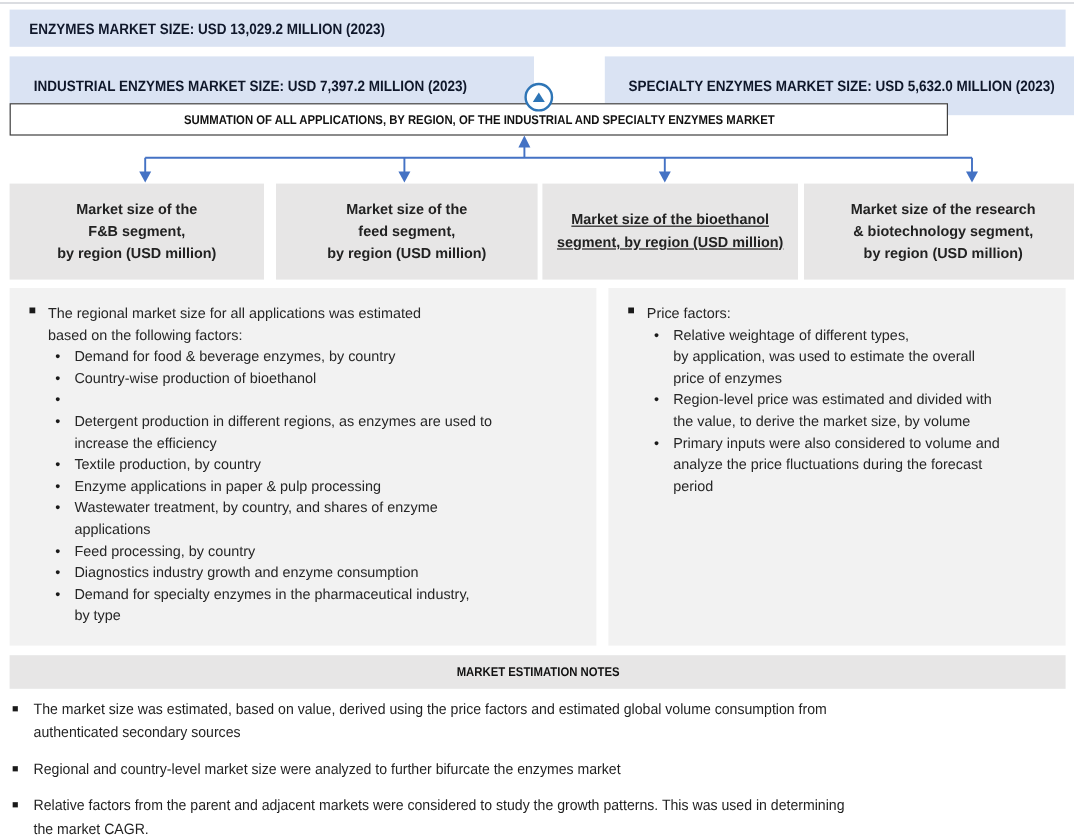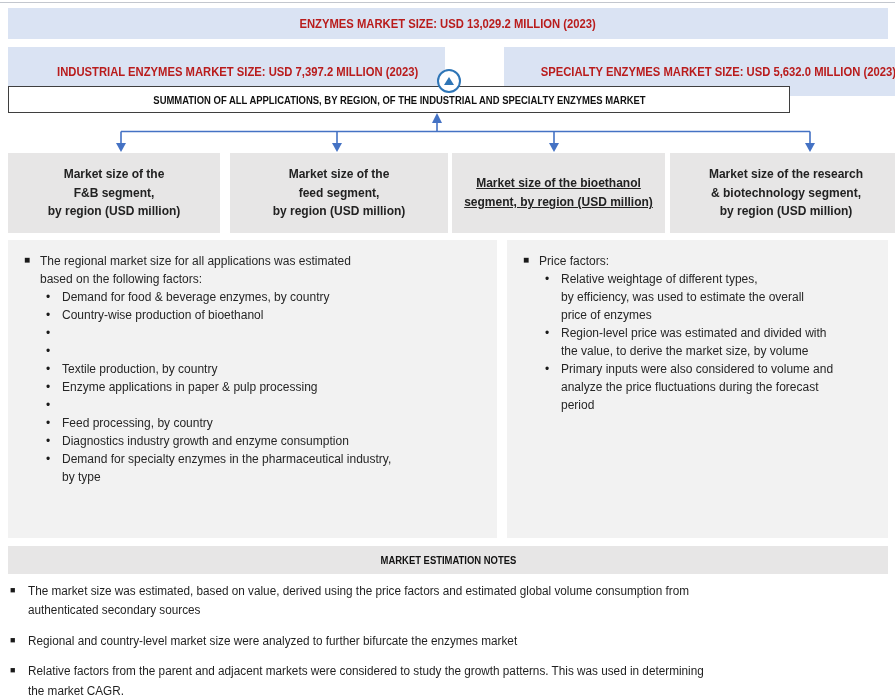--- a/index.html
+++ b/index.html
@@ -15,27 +15,27 @@
   }
 
   .top-divider {
     position: absolute; left: 0; top: 2px; width: 895px; height: 1px;
     background: #c3c7ce;
   }
 
   .blue-bar {
     position: absolute;
     background: #dae3f3;
-    display: flex; align-items: center; justify-content: center;
-    font-weight: bold; font-size: 12.5px; color: #b91c1c;
+    display: flex; align-items: center; justify-content: flex-start;
+    font-weight: bold; font-size: 12.5px; color: #0f172a;
   }
   .blue-bar .t, .cond { display: inline-block; transform: scaleX(0.9); white-space: nowrap; }
 
   .bar-total { left: 8px; top: 8px; width: 880px; height: 31px; }
-  .bar-industrial { left: 8px; top: 47px; width: 437px; height: 49px; padding-left: 22px; }
+  .bar-industrial { left: 8px; top: 47px; width: 437px; height: 49px; }
   .bar-specialty { left: 460px; top: 47px; width: 428px; height: 49px; margin-left: 44px; }
 
   .circle-icon {
     position: absolute; left: 437px; top: 69px; width: 24px; height: 24px;
     background: #fff; border: 2px solid #2e75b6; border-radius: 50%;
     display: flex; align-items: center; justify-content: center;
     z-index: 3;
   }
   .circle-icon .tri {
     width: 0; height: 0;
@@ -169,31 +169,35 @@
       </div>
     <div class="li lvl2">
         <span class="marker">•</span>
         <span class="txt">Country-wise production of bioethanol</span>
       </div>
     <div class="li lvl2">
         <span class="marker">•</span>
       </div>
     <div class="li lvl2">
         <span class="marker">•</span>
+        <span class="txt">Detergent production in different regions, as enzymes are used to
+increase the efficiency</span>
       </div>
     <div class="li lvl2">
         <span class="marker">•</span>
         <span class="txt">Textile production, by country</span>
       </div>
     <div class="li lvl2">
         <span class="marker">•</span>
         <span class="txt">Enzyme applications in paper &amp; pulp processing</span>
       </div>
     <div class="li lvl2">
         <span class="marker">•</span>
+        <span class="txt">Wastewater treatment, by country, and shares of enzyme
+applications</span>
       </div>
     <div class="li lvl2">
         <span class="marker">•</span>
         <span class="txt">Feed processing, by country</span>
       </div>
     <div class="li lvl2">
         <span class="marker">•</span>
         <span class="txt">Diagnostics industry growth and enzyme consumption</span>
       </div>
     <div class="li lvl2">
@@ -204,21 +208,21 @@
   </div>
 
   <div class="panel panel-right">
     <div class="li lvl1">
       <span class="marker">■</span>
       <span class="txt">Price factors:</span>
     </div>
     <div class="li lvl2">
         <span class="marker">•</span>
         <span class="txt">Relative weightage of different types,
-by efficiency, was used to estimate the overall
+by application, was used to estimate the overall
 price of enzymes</span>
       </div>
     <div class="li lvl2">
         <span class="marker">•</span>
         <span class="txt">Region-level price was estimated and divided with
 the value, to derive the market size, by volume</span>
       </div>
     <div class="li lvl2">
         <span class="marker">•</span>
         <span class="txt">Primary inputs were also considered to volume and

